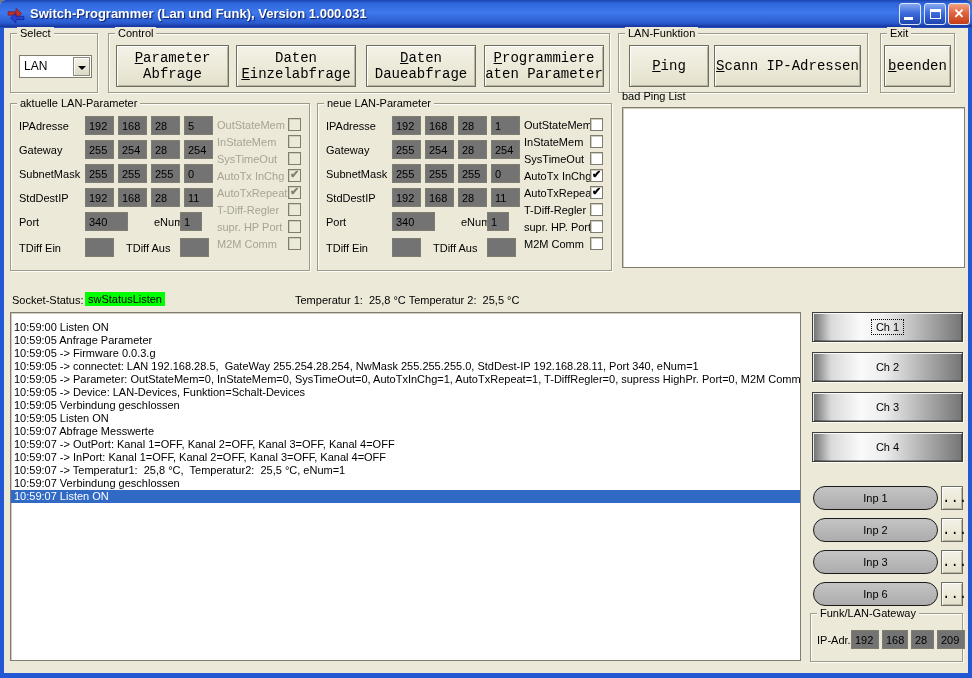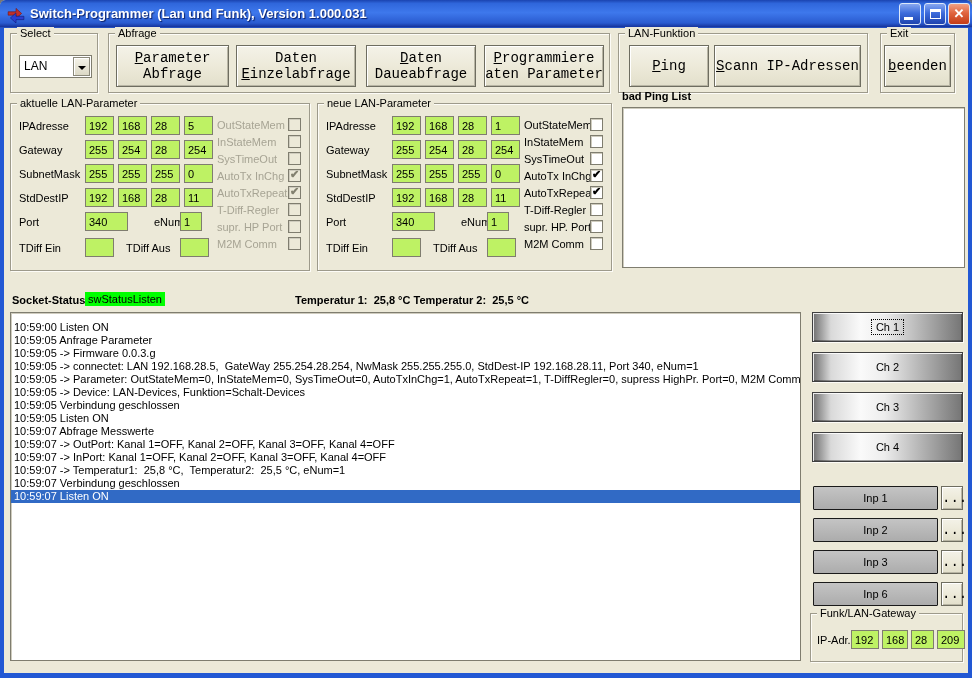--- a/index.html
+++ b/index.html
@@ -48,24 +48,24 @@
   .btn {
     position:absolute;
     background:linear-gradient(180deg,#F4F2E8 0%,#ECE9D8 55%,#E2DFCB 100%);
     border:1px solid #6E6D60;
     box-shadow: inset 1px 1px 0 #FFFFFF, inset -1px -1px 0 #B8B5A4;
     font-family:Liberation Mono, monospace; font-size:14px; color:#000;
     text-align:center; cursor:default;
   }
   .ak { text-decoration:underline; }
   .fld {
-    position:absolute; background:#bef264; border:1px solid #7F7D6F;
+    position:absolute; background:#737373; border:1px solid #7F7D6F;
     font-family:"Liberation Sans", sans-serif; font-size:11px; color:#000; padding:1px 3px;
   }
-  .slbl { position:absolute; font-size:11px; color:#000; white-space:nowrap;font-weight:bold; }
+  .slbl { position:absolute; font-size:11px; color:#000; white-space:nowrap; }
   .pre { white-space:pre; }
 
   
   .combo { position:absolute; background:#fff; border:1px solid #7F7D6F; }
   .combo-val { position:absolute; left:4px; top:3px; font-size:12px; }
   .combo-btn {
     position:absolute; right:1px; top:1px; bottom:1px; width:17px;
     background:linear-gradient(180deg,#F4F2E8,#DCD9C6);
     border:1px solid #8B897B; box-shadow: inset 1px 1px 0 #fff;
   }
@@ -106,21 +106,21 @@
     background:linear-gradient(90deg,#6F6F6F 0%,#D9D9D9 12%,#FAFAFA 32%,#EDEDED 48%,#B5B5B5 72%,#757575 100%);
     border:1px solid #3F3F3F;
     box-shadow: inset 1px 1px 0 rgba(255,255,255,.85), inset -1px -1px 0 rgba(0,0,0,.35), 1px 1px 0 #FDFCF7;
     font-family:"Liberation Sans", sans-serif; font-size:11px; color:#000; text-align:center; cursor:default;
   }
   .chlab { padding:1px 4px; }
   .chlab.focused { outline:1px dotted #000; }
   .inpbtn {
     position:absolute; left:813px; width:125px; height:24px;
     background:linear-gradient(180deg,#C4C4C4,#ACACAC);
-    border:1px solid #1A1A1A; border-radius:1px;
+    border:1px solid #1A1A1A; border-radius:12px;
     font-family:"Liberation Sans", sans-serif; font-size:11px; color:#000; text-align:center; cursor:default;
   }
   .dots { left:941px; width:22px; height:24px; }
 </style>
 </head>
 <body>
 
 <div class="window">
 
   <div class="titlebar">
@@ -146,21 +146,21 @@
     <span class="legend">Select</span>
     <div class="combo" style="left:8px;top:21px;width:73px;height:23px">
       <span class="combo-val">LAN</span>
       <span class="combo-btn">
           <span class="tri"></span>
         </span>
     </div>
   </div>
 
   <div class="grp" style="left:108px;top:33px;width:502px;height:60px">
-    <span class="legend">Abfrage</span>
+    <span class="legend">Control</span>
     <button class="btn" style="left:7px;top:11px;width:113px;height:42px"><span></span><span class="ak">P</span><span>arameter Abfrage</span></button>
     <button class="btn" style="left:127px;top:11px;width:120px;height:42px"><span>Daten </span><span class="ak">E</span><span>inzelabfrage</span></button>
     <button class="btn" style="left:257px;top:11px;width:110px;height:42px"><span></span><span class="ak">D</span><span>aten Daueabfrage</span></button>
     <button class="btn" style="left:375px;top:11px;width:120px;height:42px"><span></span><span class="ak">P</span><span>rogrammiere aten Parameter</span></button>
   </div>
 
   <div class="grp" style="left:618px;top:33px;width:250px;height:60px">
     <span class="legend">LAN-Funktion</span>
     <button class="btn" style="left:95px;top:11px;width:147px;height:42px"><span></span><span class="ak">S</span><span>cann IP-Adressen</span></button>
     <button class="btn" style="left:10px;top:11px;width:80px;height:42px"><span></span><span class="ak">P</span><span>ing</span></button>

